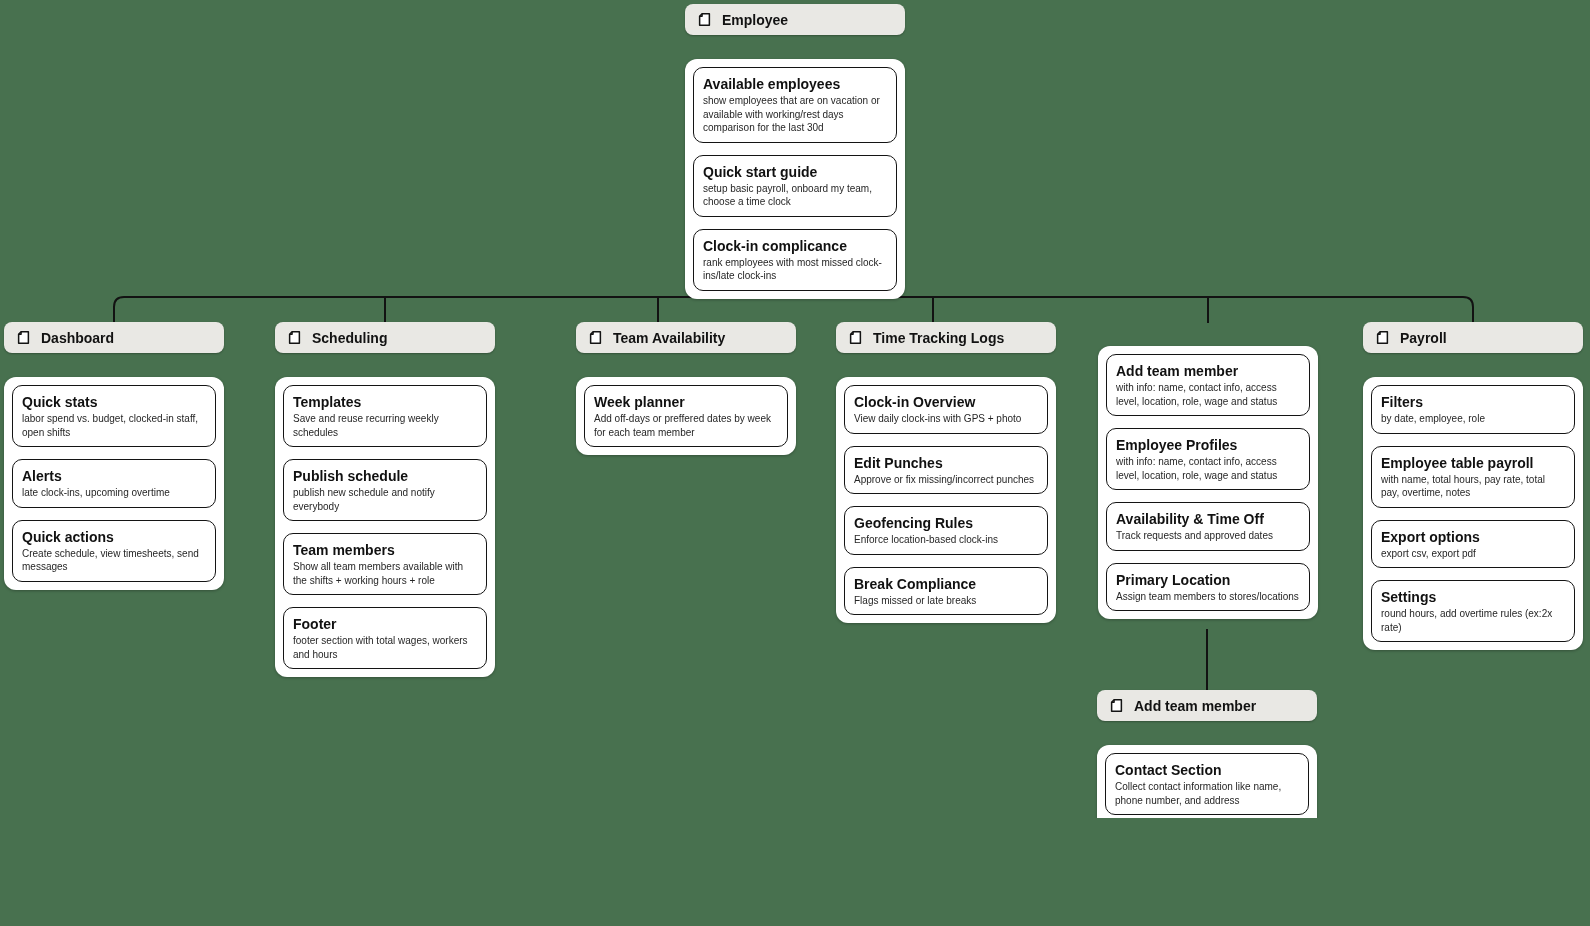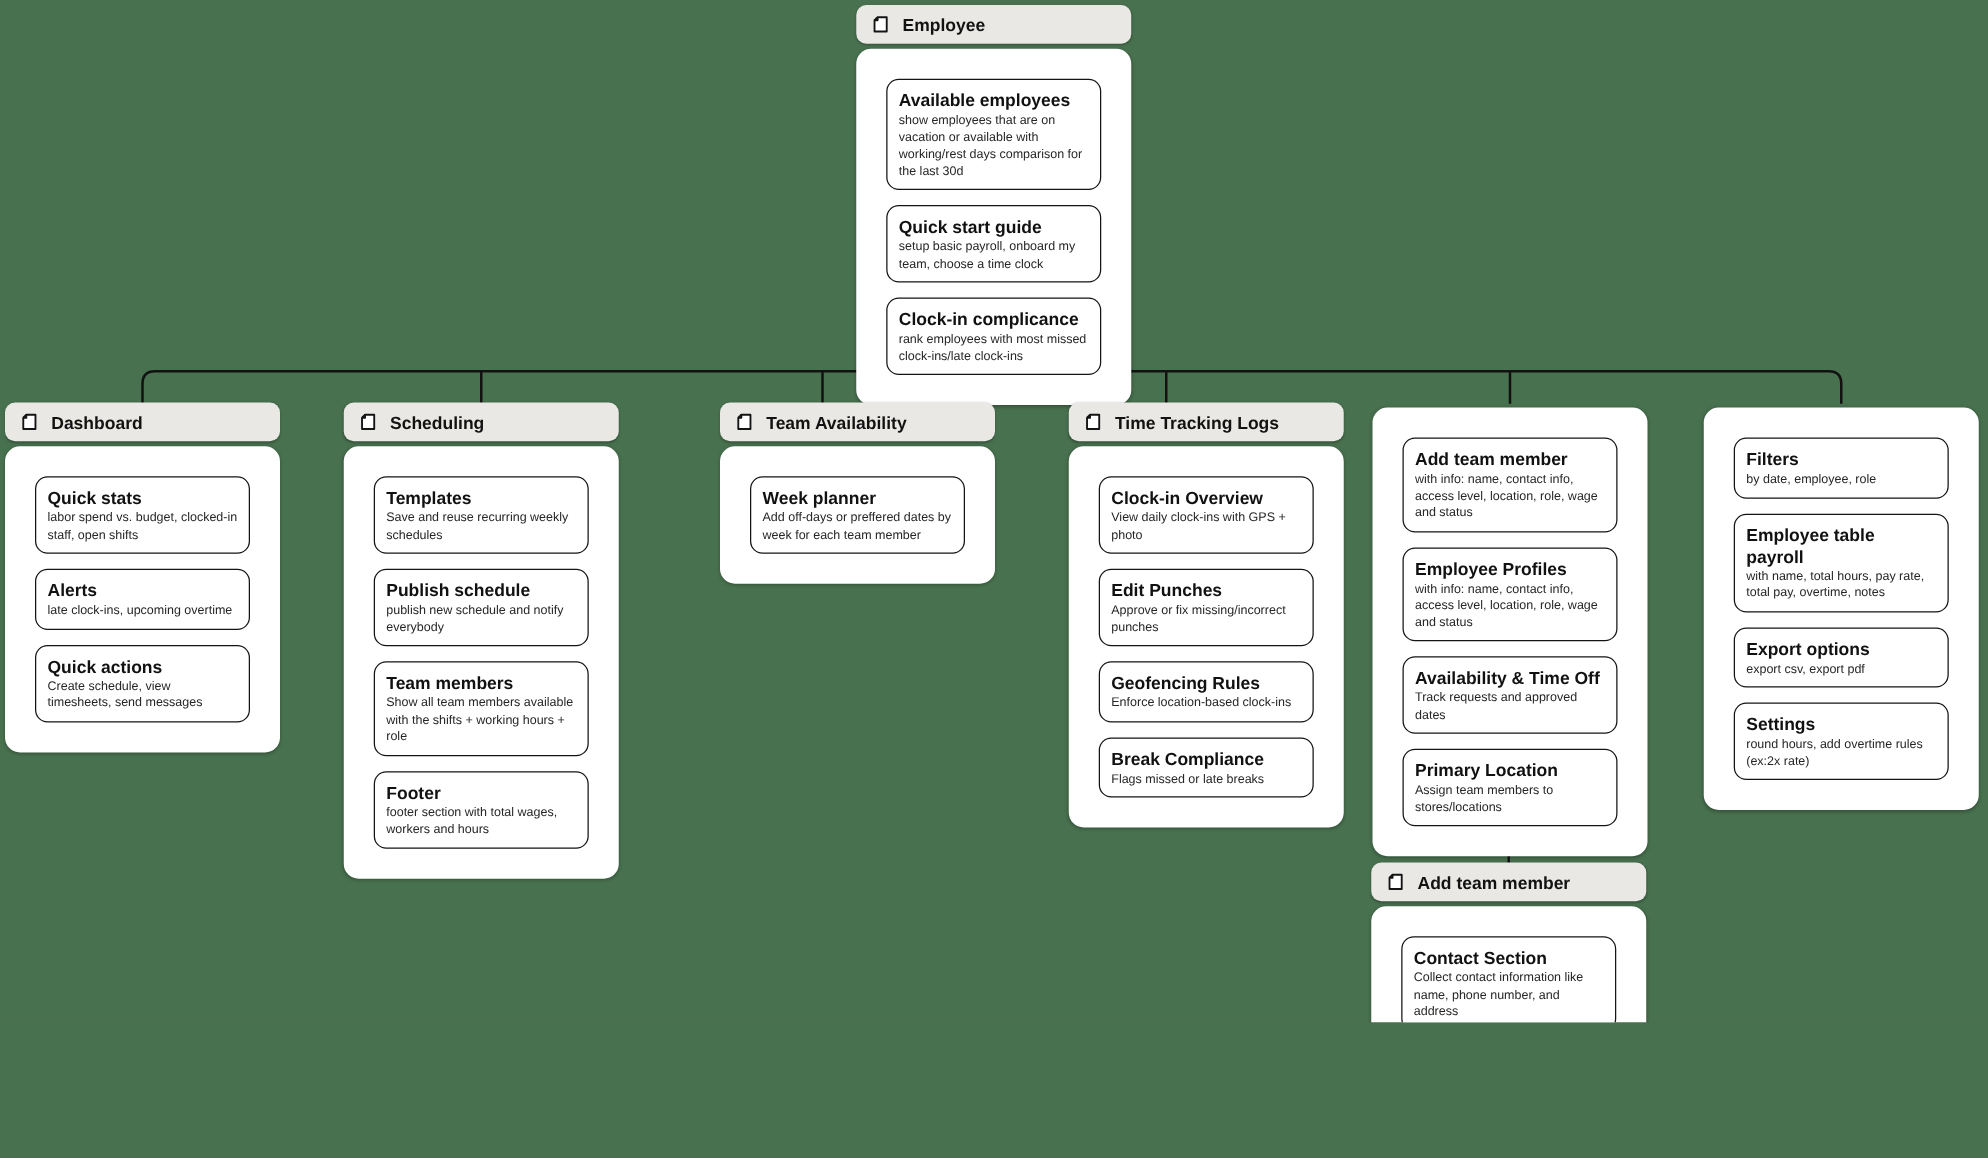--- a/index.html
+++ b/index.html
@@ -14,36 +14,36 @@
 
   .node{position:absolute;width:220px;}
   .node-header{
     height:31px;background:#E9E8E4;border-radius:8px;
     display:flex;align-items:center;gap:10px;padding:0 12px;
     box-sizing:border-box;box-shadow:0 1px 2px rgba(0,0,0,.28);
   }
   .node-label{font-size:14px;font-weight:700;color:#121212;white-space:nowrap;}
   .doc-icon{display:flex;align-items:center;flex:0 0 auto;}
   .node-body{
-    margin-top:4px;background:#FFFFFF;border-radius:12px;
-    padding:24px;display:flex;flex-direction:column;gap:12px;
+    margin-top:24px;background:#FFFFFF;border-radius:12px;
+    padding:8px;display:flex;flex-direction:column;gap:12px;
     box-shadow:0 1px 3px rgba(0,0,0,.28);
   }
   .card{
     background:#FFFFFF;border:1.5px solid #141414;border-radius:10px;
     padding:6px 9px 7px 9px;
   }
   .card-title{font-size:14px;font-weight:700;color:#111111;line-height:17px;margin:2px 0 1px 0;}
   .card-desc{font-size:10px;color:#262626;line-height:13.5px;}
 
   #node-employee{left:685px;top:4px;}
   #node-dashboard{left:4px;top:322px;}
   #node-scheduling{left:275px;top:322px;}
   #node-team-availability{left:576px;top:322px;}
-  #node-time-tracking-logs{left:855px;top:322px;}
+  #node-time-tracking-logs{left:836px;top:322px;}
   #node-profiles{left:1098px;top:322px;}
   #node-payroll{left:1363px;top:322px;}
   #node-add-team-member{left:1097px;top:690px;}
 </style>
 </head>
 <body>
 
 <div class="canvas">
 
   <svg class="connector-layer" viewBox="0 0 1590 926" xmlns="http://www.w3.org/2000/svg">
@@ -201,20 +201,29 @@
           <div class="card-desc">Track requests and approved dates</div>
         </div>
         <div class="card">
           <div class="card-title">Primary Location</div>
           <div class="card-desc">Assign team members to stores/locations</div>
         </div>
       </div>
   </div>
 
   <div class="node" id="node-payroll">
+    <div class="node-header">
+      <span class="doc-icon">
+          <svg width="15" height="15" viewBox="0 0 16 16">
+            <path d="M5.4 1.9 H13.2 V14.1 H2.8 V4.5 Z" fill="#fff" stroke="#141414" stroke-width="1.6" stroke-linejoin="round"></path>
+            <path d="M5.4 1.9 V4.5 H2.8" fill="none" stroke="#141414" stroke-width="1.6" stroke-linejoin="round"></path>
+          </svg>
+        </span>
+      <span class="node-label">Payroll</span>
+    </div>
     <div class="node-body">
         <div class="card">
           <div class="card-title">Filters</div>
           <div class="card-desc">by date, employee, role</div>
         </div>
         <div class="card">
           <div class="card-title">Employee table payroll</div>
           <div class="card-desc">with name, total hours, pay rate, total pay, overtime, notes</div>
         </div>
         <div class="card">

